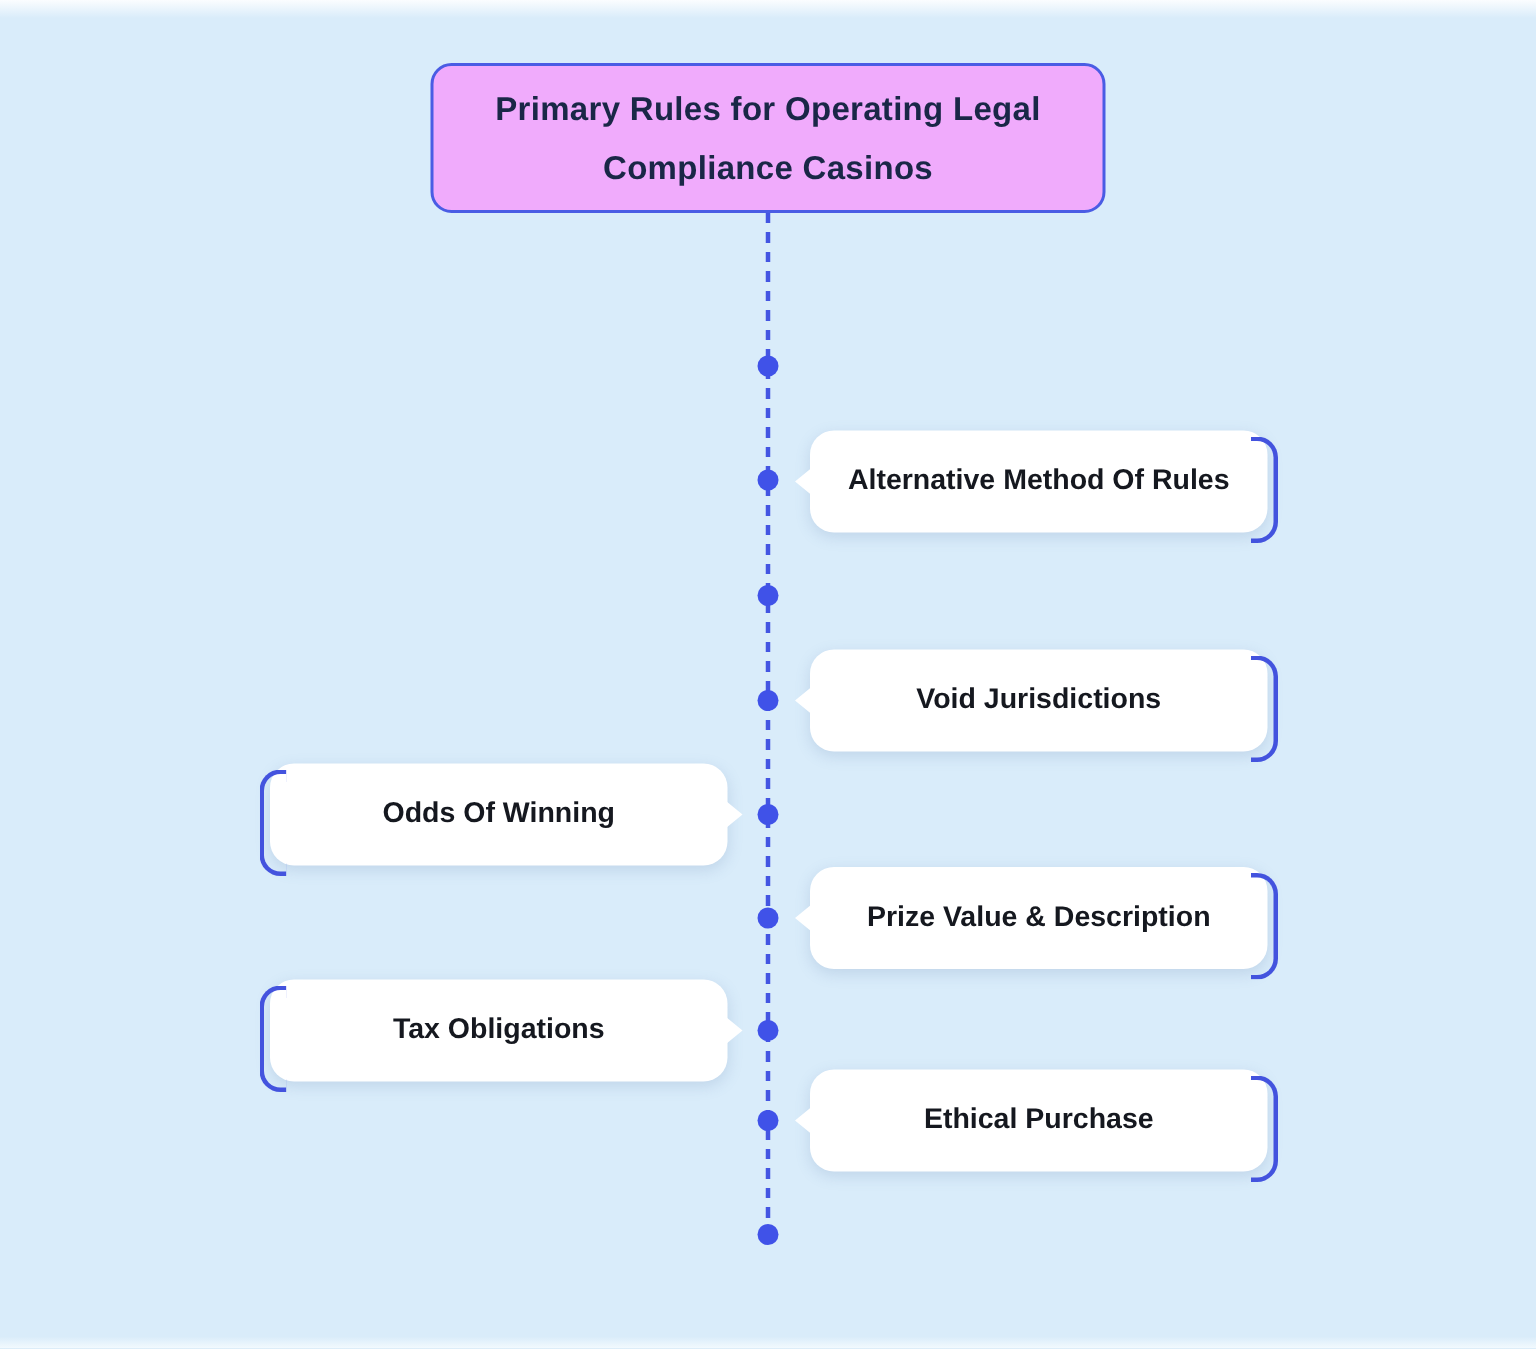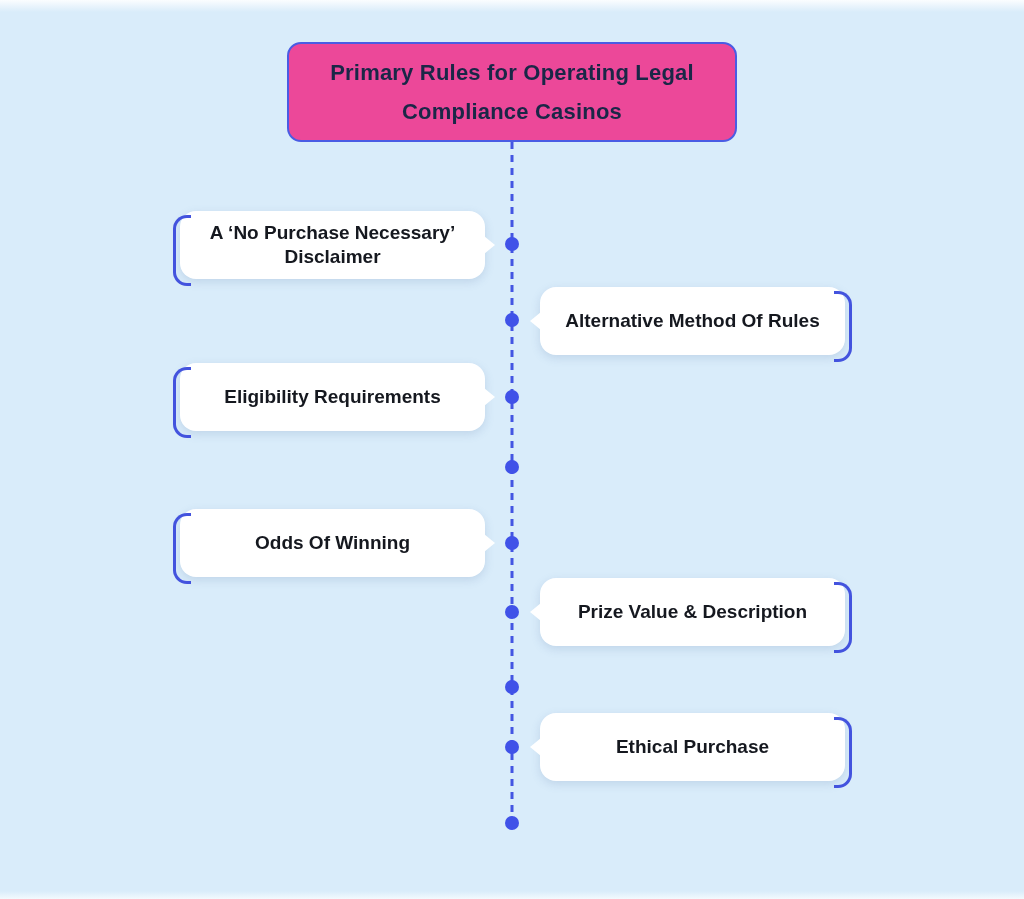--- a/index.html
+++ b/index.html
@@ -22,21 +22,21 @@
   .edge-bottom {
     position: absolute; left: 0; bottom: 0; width: 100%; height: 8px;
     background: linear-gradient(to top, #f3fafe, rgba(243,250,254,0));
     pointer-events: none;
   }
   .title-box {
     position: absolute;
     left: 287px; top: 42px;
     width: 450px; height: 100px;
     box-sizing: border-box;
-    background: #ec4899;
+    background: #f0abfc;
     border: 2px solid #4a5ce4;
     border-radius: 14px;
     display: flex;
     flex-direction: column;
     align-items: center;
     justify-content: center;
   }
   .title-line {
     color: #1a2747;
     font-size: 22px;
@@ -139,41 +139,40 @@
   <div class="timeline-dot" style="top:244px"></div>
   <div class="timeline-dot" style="top:320px"></div>
   <div class="timeline-dot" style="top:397px"></div>
   <div class="timeline-dot" style="top:467px"></div>
   <div class="timeline-dot" style="top:543px"></div>
   <div class="timeline-dot" style="top:612px"></div>
   <div class="timeline-dot" style="top:687px"></div>
   <div class="timeline-dot" style="top:747px"></div>
   <div class="timeline-dot" style="top:823px"></div>
 
-  <div class="card left" style="top:211px">
-    <span class="card-label">A ‘No Purchase Necessary’
-Disclaimer</span>
-  </div>
 
   <div class="card right" style="top:287px">
     <span class="card-label">Alternative Method Of Rules</span>
   </div>
 
-  <div class="card left" style="top:363px">
-    <span class="card-label">Eligibility Requirements</span>
+
+  <div class="card right" style="top:433px">
+    <span class="card-label">Void Jurisdictions</span>
   </div>
-
 
   <div class="card left" style="top:509px">
     <span class="card-label">Odds Of Winning</span>
   </div>
 
   <div class="card right" style="top:578px">
     <span class="card-label">Prize Value &amp; Description</span>
   </div>
 
+  <div class="card left" style="top:653px">
+    <span class="card-label">Tax Obligations</span>
+  </div>
 
   <div class="card right" style="top:713px">
     <span class="card-label">Ethical Purchase</span>
   </div>
 
 
 </div>
 
 </body></html>

